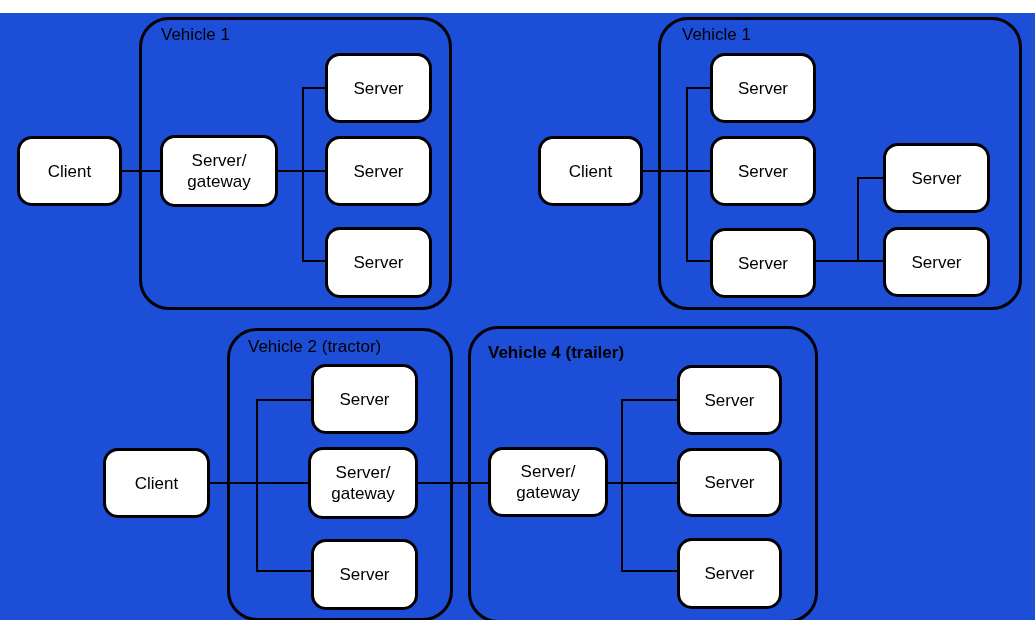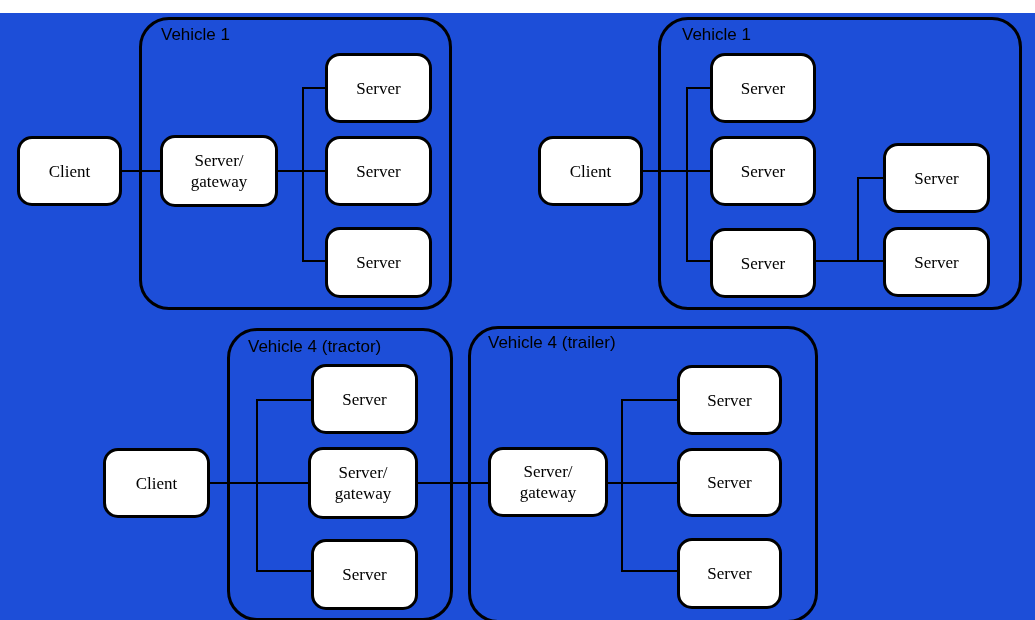--- a/index.html
+++ b/index.html
@@ -32,38 +32,37 @@
     border: 3px solid #000;
     border-radius: 15px;
     background: #ffffff;
     display: flex;
     align-items: center;
     justify-content: center;
     text-align: center;
     font-size: 17px;
     line-height: 21px;
     white-space: pre-line;
-    font-family: Liberation Serif, serif;
   }
   .line {
     position: absolute;
     background: #000;
   }
 
   
   #vehicle1 { left: 139px; top: 4px;   width: 313px; height: 293px; }
   #vehicle2 { left: 658px; top: 4px;   width: 364px; height: 293px; }
   #vehicle3 { left: 227px; top: 315px; width: 226px; height: 293px; }
   #vehicle4 { left: 468px; top: 313px; width: 350px; height: 297px; }
 
   
   #vehicle1-title { left: 161px; top: 12px; }
   #vehicle2-title { left: 682px; top: 12px; }
   #vehicle3-title { left: 248px; top: 324px; }
-  #vehicle4-title { left: 488px; top: 320px; }
+  #vehicle4-title { left: 488px; top: 330px; font-weight: bold; }
 
   
   #client1 { left: 17px;  top: 123px; width: 105px; height: 70px; }
   #sgw1    { left: 160px; top: 122px; width: 118px; height: 72px; }
   #s1a     { left: 325px; top: 40px;  width: 107px; height: 70px; }
   #s1b     { left: 325px; top: 123px; width: 107px; height: 70px; }
   #s1c     { left: 325px; top: 214px; width: 107px; height: 71px; }
 
   
   #client2 { left: 538px; top: 123px; width: 105px; height: 70px; }
@@ -119,21 +118,21 @@
 
 <div class="canvas">
 
   <div class="vehicle" id="vehicle1"></div>
   <div class="vehicle" id="vehicle2"></div>
   <div class="vehicle" id="vehicle3"></div>
   <div class="vehicle" id="vehicle4"></div>
 
   <div class="vtitle" id="vehicle1-title">Vehicle 1</div>
   <div class="vtitle" id="vehicle2-title">Vehicle 1</div>
-  <div class="vtitle" id="vehicle3-title">Vehicle 4 (tractor)</div>
+  <div class="vtitle" id="vehicle3-title">Vehicle 2 (tractor)</div>
   <div class="vtitle" id="vehicle4-title">Vehicle 4 (trailer)</div>
 
   <div class="line" id="l1"></div>
   <div class="line" id="l2"></div>
   <div class="line" id="bus1"></div>
   <div class="line" id="st1"></div>
   <div class="line" id="st2"></div>
 
   <div class="line" id="l3"></div>
   <div class="line" id="bus2"></div>

